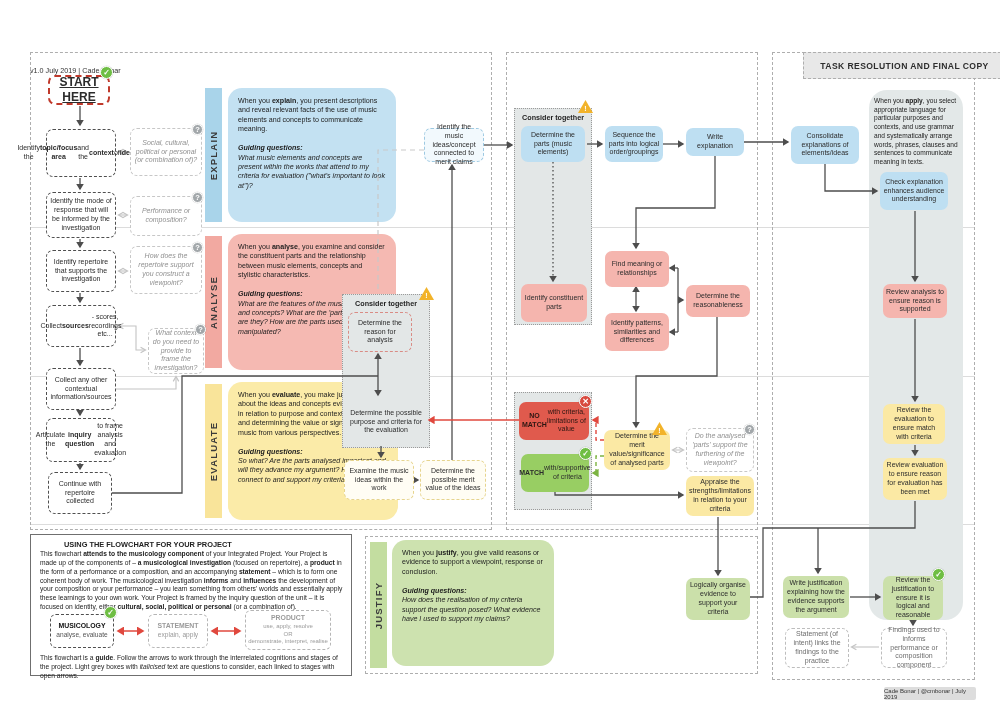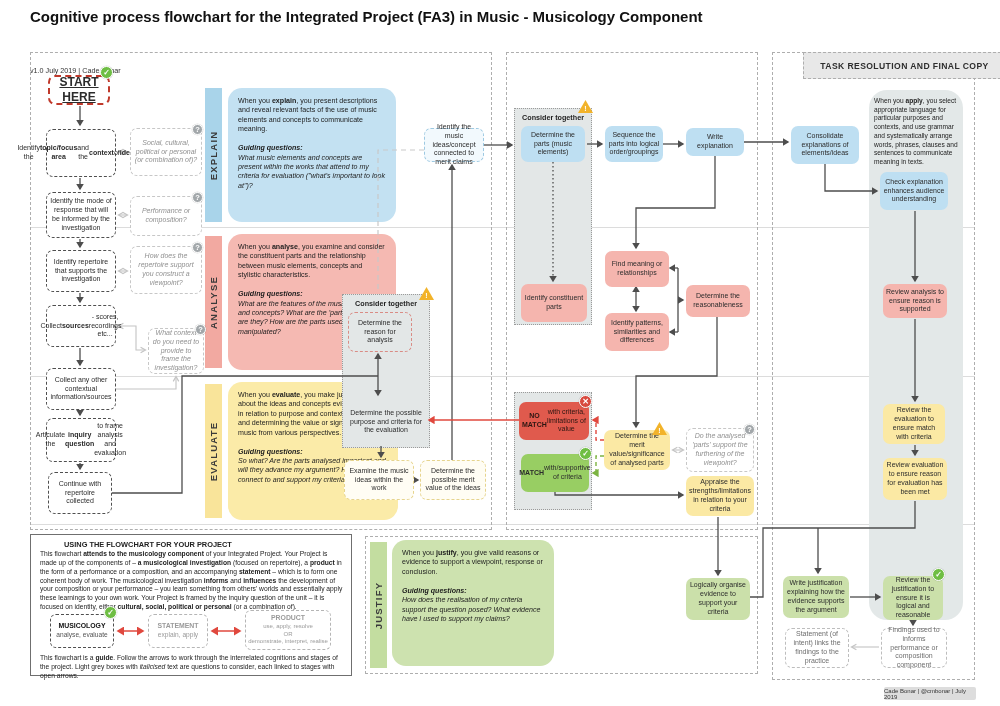--- a/index.html
+++ b/index.html
@@ -47,21 +47,20 @@
   .mbt{font-weight:bold;font-size:6.9px;}
   .badge{background:#ddd;border-radius:2px;display:flex;align-items:center;justify-content:center;font-size:6px;color:#333;}
   svg.overlay{position:absolute;left:0;top:0;z-index:3;pointer-events:none;}
   .z1{z-index:1}.z2{z-index:2}.z4{z-index:4}.z5{z-index:5}
 </style>
 </head>
 <body>
 
 <div class="canvas">
 
-  <div class="abs title" style="left:30px;top:8px;">Cognitive process flowchart for the Integrated Project (FA3) in Music - Musicology Component</div>
   <div class="abs subtitle" style="left:30px;top:26px;margin-top:40px;">v1.0 July 2019 | Cade Bonar</div>
 
   <div class="abs rowline z1" style="left:30px;top:227px;width:945px;"></div>
   <div class="abs rowline z1" style="left:30px;top:376px;width:945px;"></div>
   <div class="abs rowline z1" style="left:30px;top:524px;width:945px;"></div>
 
   <div class="abs secrect z1" style="left:30px;top:52px;width:462px;height:478px;"></div>
   <div class="abs secrect z1" style="left:506px;top:52px;width:252px;height:478px;"></div>
   <div class="abs secrect z1" style="left:772px;top:52px;width:203px;height:628px;"></div>
   <div class="abs sechead z2" style="left:803px;top:52px;width:203px;height:27px;">TASK RESOLUTION AND FINAL COPY</div>

